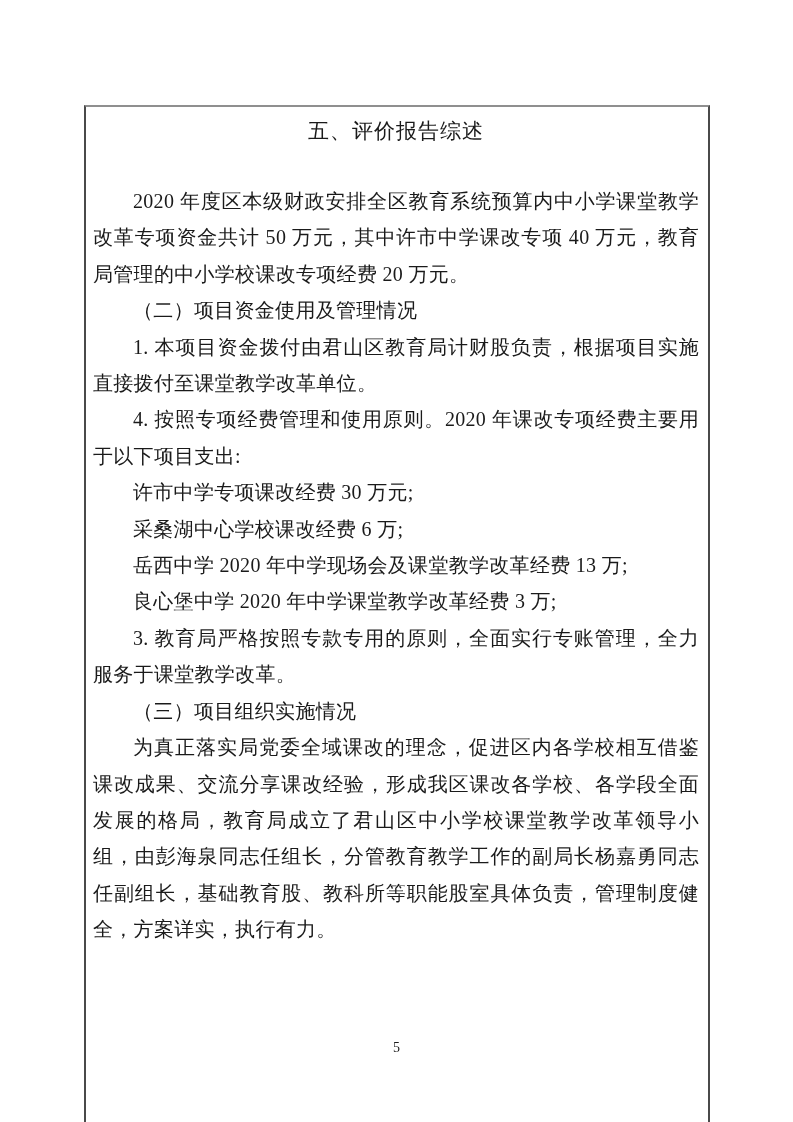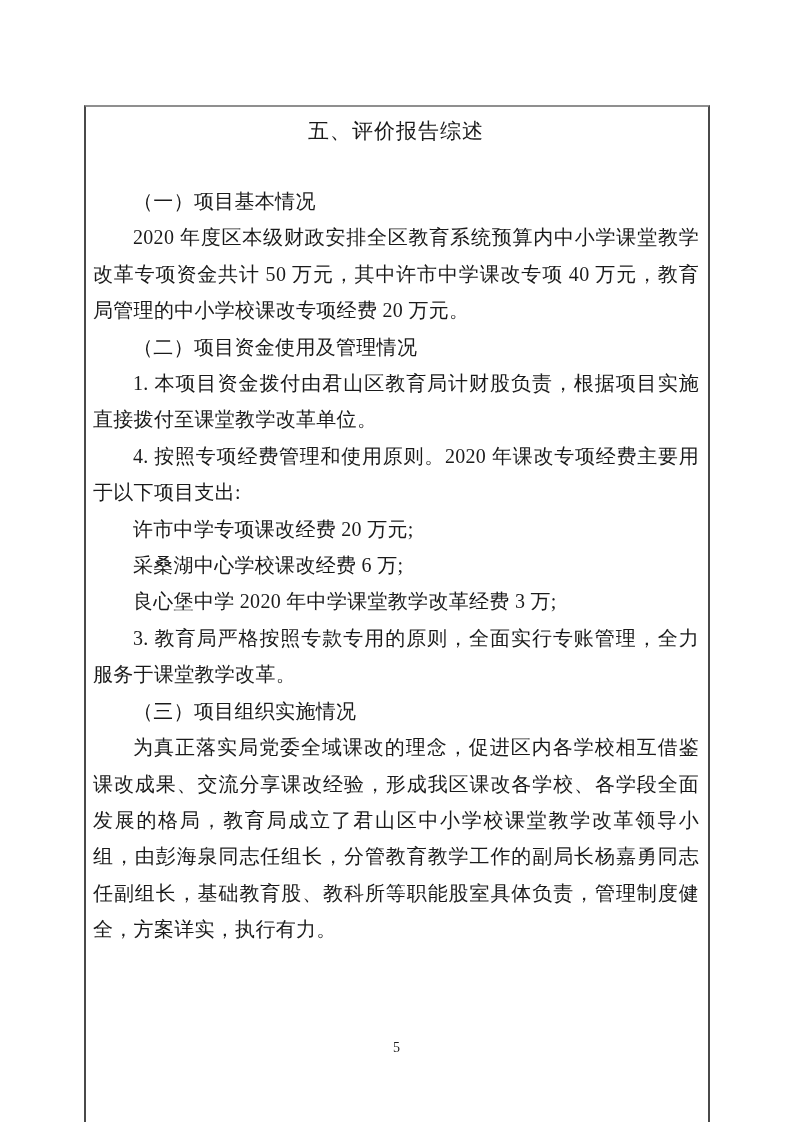--- a/index.html
+++ b/index.html
@@ -59,27 +59,27 @@
     line-height: 20px;
   }
 </style>
 </head>
 <body>
 
 <div class="page">
   <div class="content-frame">
     <h1 class="doc-title">五、评价报告综述</h1>
     <div class="paragraphs">
-        <p class="para">（一）项目基本情况</p>
         <p class="para">2020 年度区本级财政安排全区教育系统预算内中小学课堂教学改革专项资金共计 50 万元，其中许市中学课改专项 40 万元，教育局管理的中小学校课改专项经费 20 万元。</p>
         <p class="para">（二）项目资金使用及管理情况</p>
         <p class="para">1. 本项目资金拨付由君山区教育局计财股负责，根据项目实施直接拨付至课堂教学改革单位。</p>
         <p class="para">4. 按照专项经费管理和使用原则。2020 年课改专项经费主要用于以下项目支出:</p>
-        <p class="para">许市中学专项课改经费 20 万元;</p>
+        <p class="para">许市中学专项课改经费 30 万元;</p>
         <p class="para">采桑湖中心学校课改经费 6 万;</p>
+        <p class="para">岳西中学 2020 年中学现场会及课堂教学改革经费 13 万;</p>
         <p class="para">良心堡中学 2020 年中学课堂教学改革经费 3 万;</p>
         <p class="para">3. 教育局严格按照专款专用的原则，全面实行专账管理，全力服务于课堂教学改革。</p>
         <p class="para">（三）项目组织实施情况</p>
         <p class="para">为真正落实局党委全域课改的理念，促进区内各学校相互借鉴课改成果、交流分享课改经验，形成我区课改各学校、各学段全面发展的格局，教育局成立了君山区中小学校课堂教学改革领导小组，由彭海泉同志任组长，分管教育教学工作的副局长杨嘉勇同志任副组长，基础教育股、教科所等职能股室具体负责，管理制度健全，方案详实，执行有力。</p>
       </div>
   </div>
   <div class="page-number">5</div>
 </div>
 
 </body></html>

